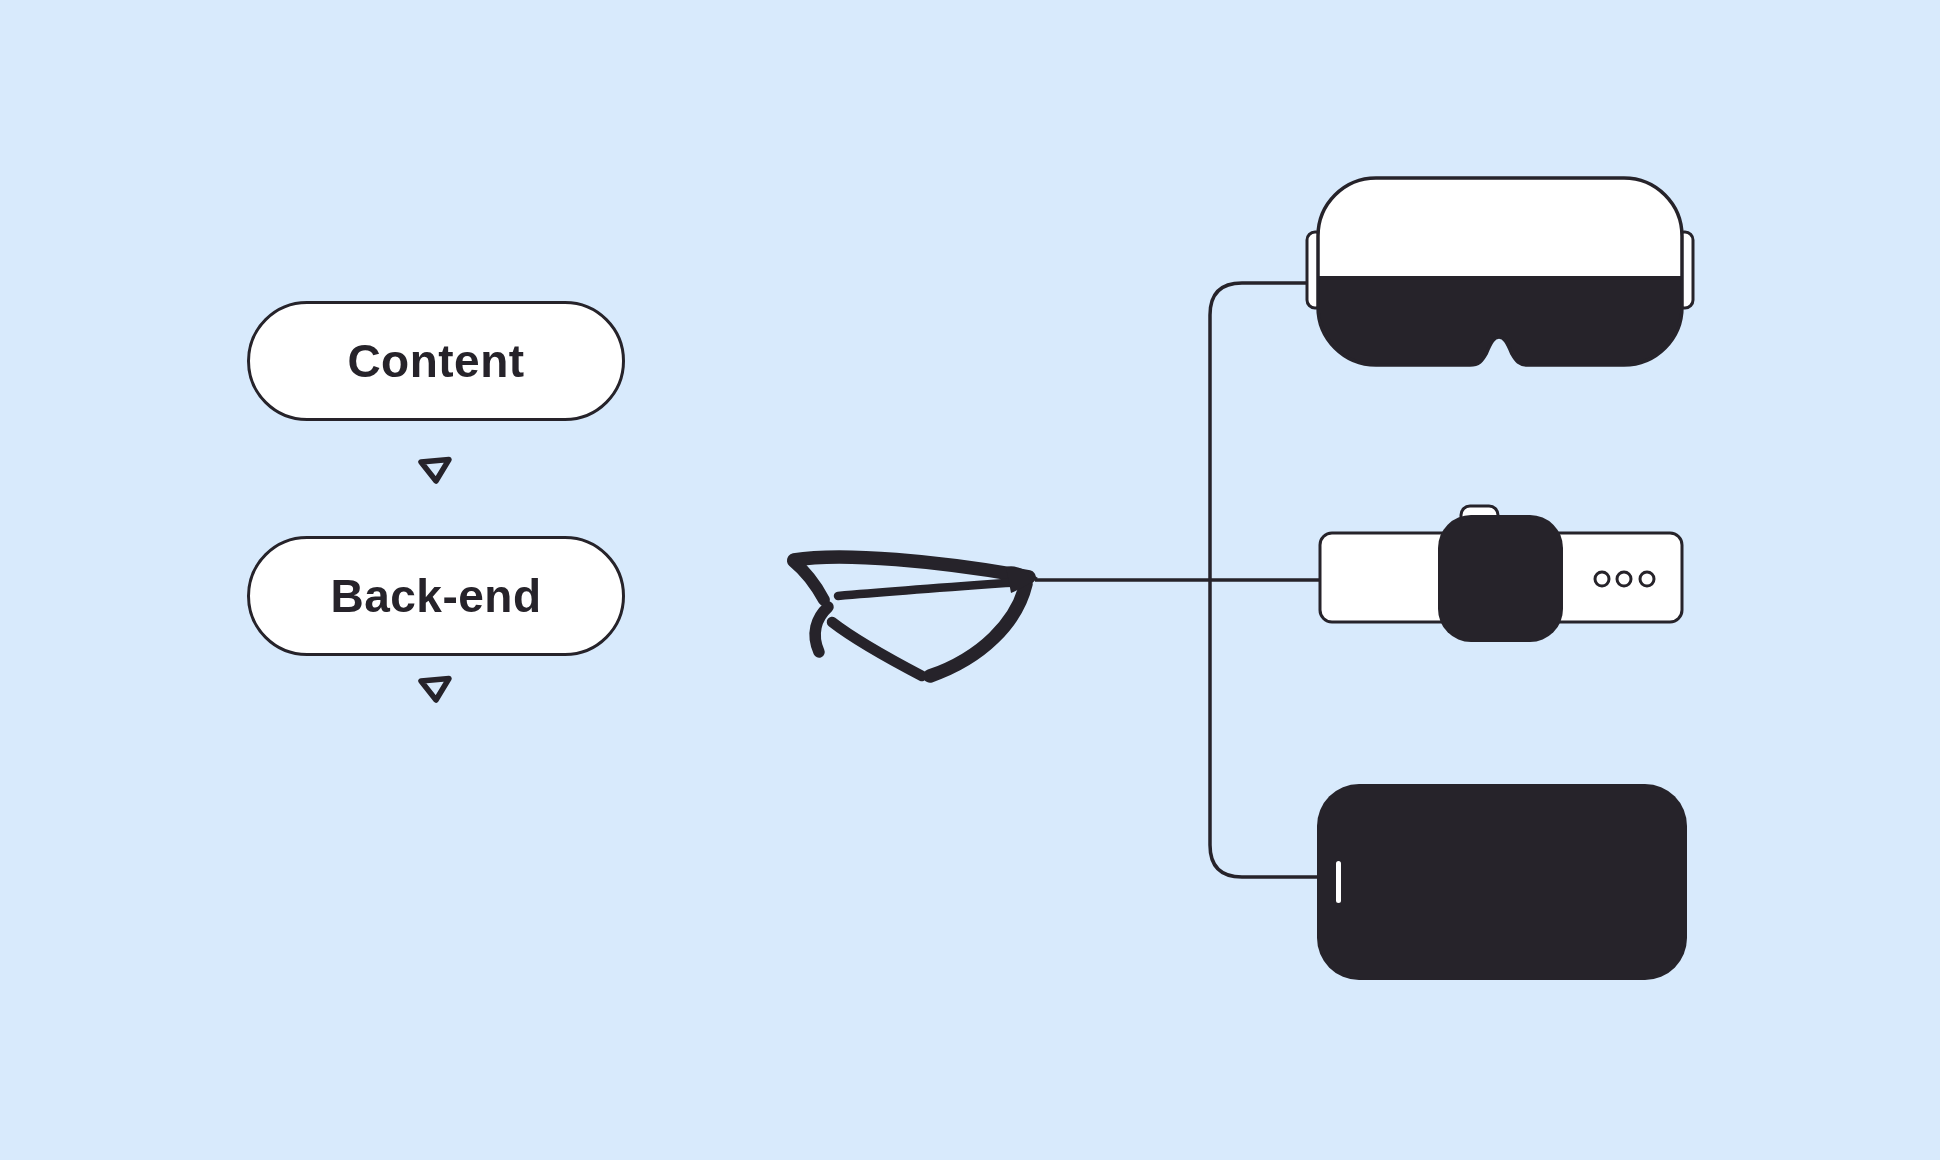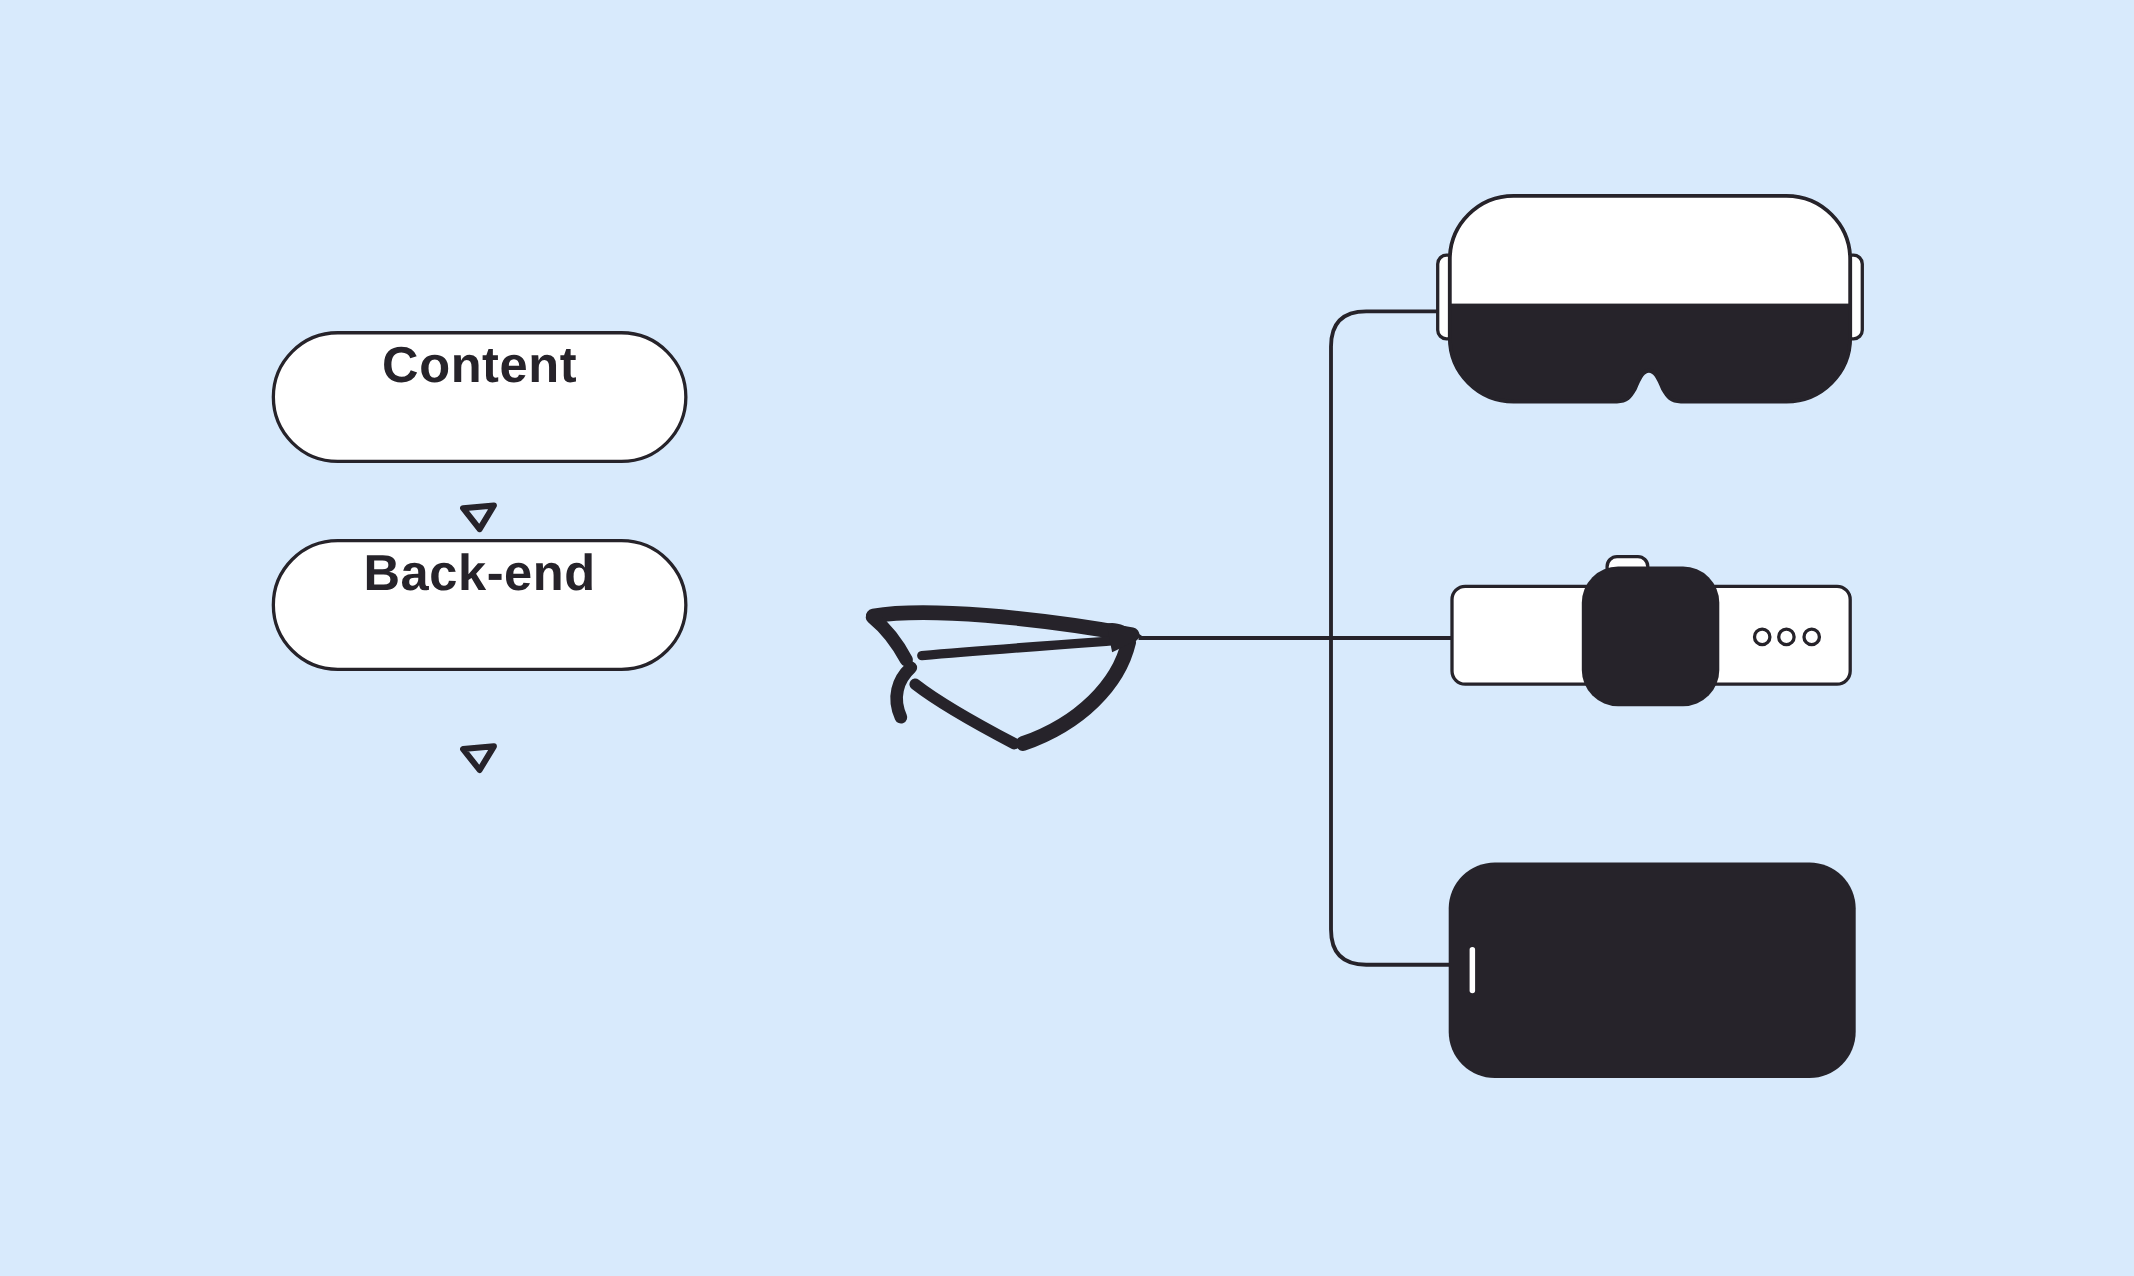--- a/index.html
+++ b/index.html
@@ -20,21 +20,21 @@
   .abs { position: absolute; }
   .pill {
     position: absolute;
     left: 247px;
     width: 378px;
     height: 120px;
     background: var(--surface);
     border: 3px solid var(--ink);
     border-radius: 60px;
     display: flex;
-    align-items: flex-start;
+    align-items: center;
     justify-content: center;
   }
   .pill-label {
     font-size: 46px;
     font-weight: 700;
     color: var(--ink);
     letter-spacing: 0.5px;
   }
   .stroke-ink { stroke: var(--ink); fill: none; }
   .fill-ink { fill: var(--ink); stroke: none; }
@@ -70,21 +70,21 @@
   </svg>
 
   <div class="pill" style="top:301px">
     <span class="pill-label">Content</span>
   </div>
 
   <svg class="abs" style="left:416px;top:455px" width="38" height="30" viewBox="0 0 38 30">
     <path class="stroke-ink" stroke-width="5.5" stroke-linejoin="round" stroke-linecap="round" d="M 5,7 L 33,4.5 L 20,26 Z"></path>
   </svg>
 
-  <div class="pill" style="top:490px">
+  <div class="pill" style="top:536px">
     <span class="pill-label">Back-end</span>
   </div>
 
   <svg class="abs" style="left:416px;top:674px" width="38" height="30" viewBox="0 0 38 30">
     <path class="stroke-ink" stroke-width="5.5" stroke-linejoin="round" stroke-linecap="round" d="M 5,7 L 33,4.5 L 20,26 Z"></path>
   </svg>
 
 
   <svg class="abs" style="left:770px;top:540px" width="280" height="150" viewBox="0 0 280 150">
     <g class="stroke-ink" stroke-linecap="round">

